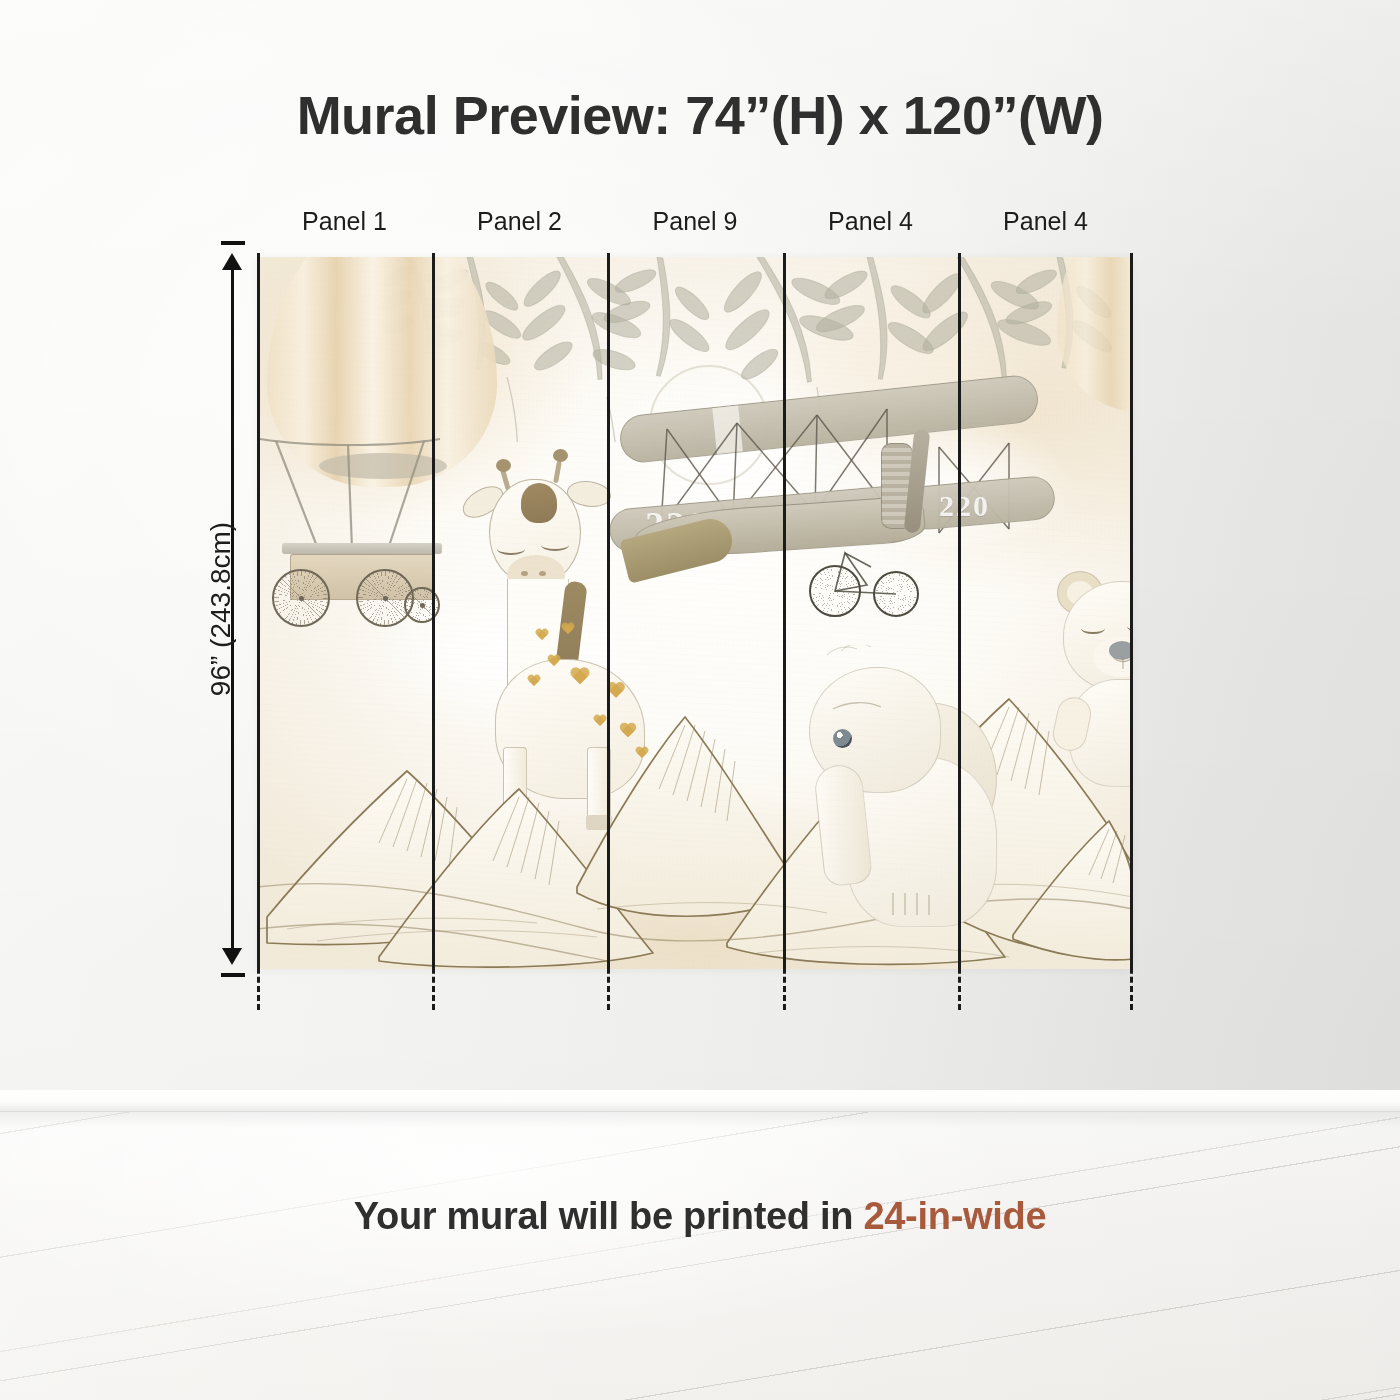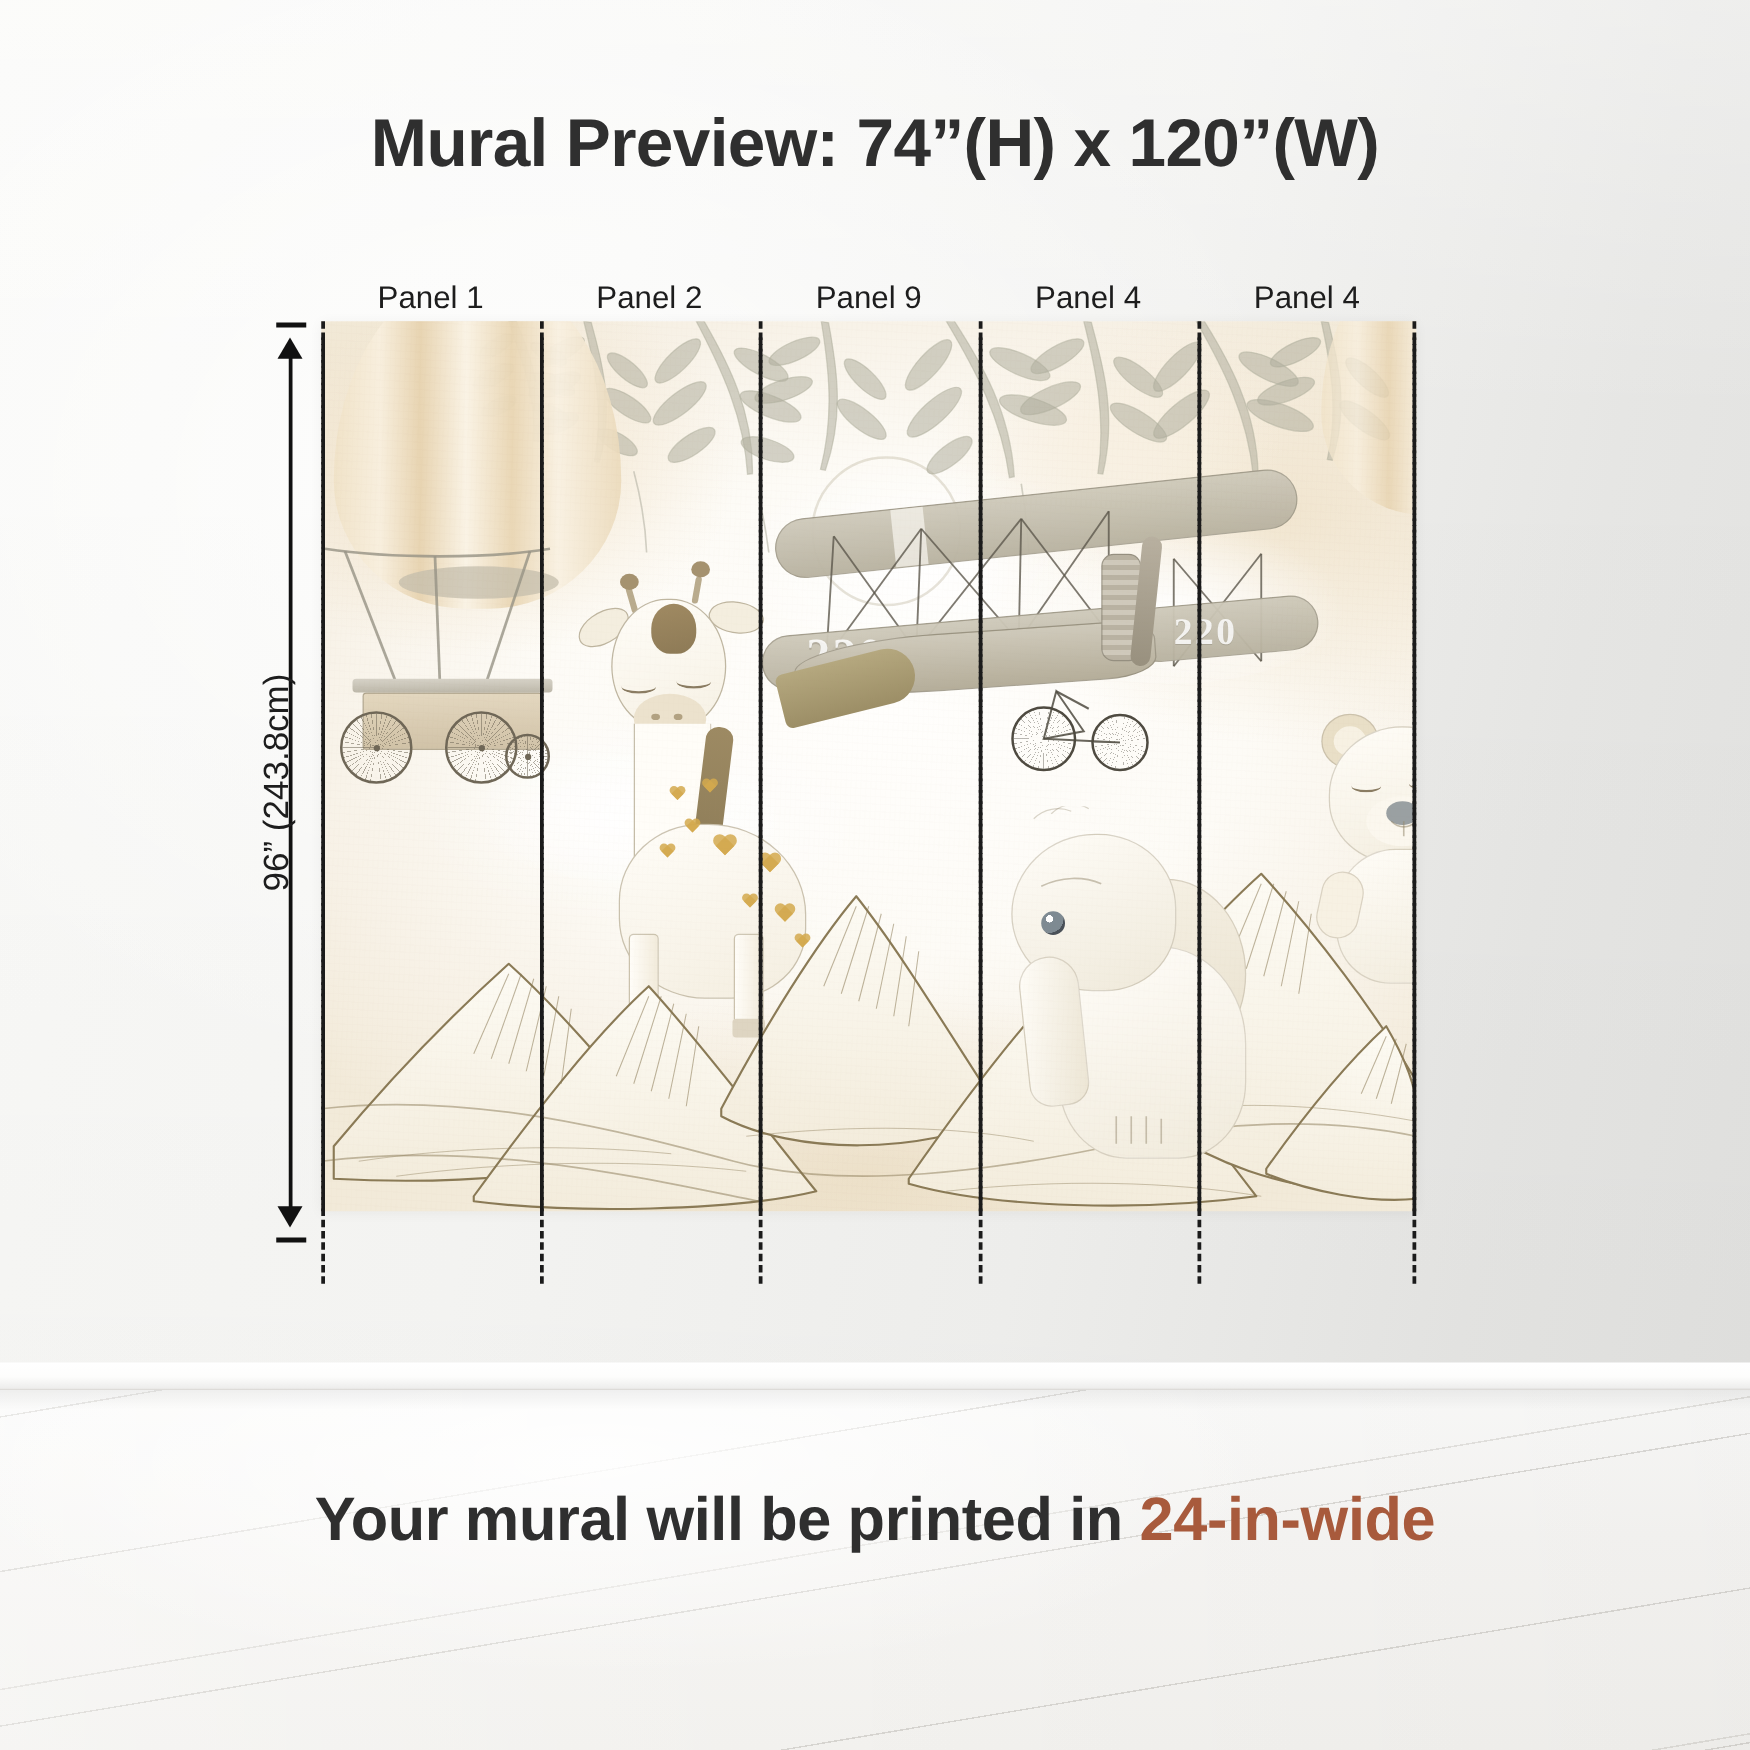--- a/index.html
+++ b/index.html
@@ -109,21 +109,21 @@
   }
 
   
   .divider {
     position:absolute; top:0; width:0; height:712px;
     border-left:3px dashed #1b1b1b;
   }
   #measure-layer .divider { height:757px; }
 
   
-  #measure-layer { position:absolute; left:257px; top:270px; width:876px; height:757px; pointer-events:none; }
+  #measure-layer { position:absolute; left:257px; top:253px; width:876px; height:757px; pointer-events:none; }
   .panel-label {
     position:absolute; top:-47px; height:30px; line-height:30px;
     text-align:center; font-size:25px; color:#1d1d1d; white-space:nowrap;
   }
 
   
   #hdim { position:absolute; left:0; top:742px; width:876px; height:30px; }
   #hdim .bar { position:absolute; left:10px; top:14px; width:856px; height:2.5px; background:#111; }
   #hdim .head { position:absolute; top:5px; width:0; height:0;
     border-top:10px solid transparent; border-bottom:10px solid transparent; }
@@ -147,21 +147,21 @@
   #vdim .cap.b { bottom:-12px; }
   #vdim-label {
     position:absolute; left:-36px; top:356px;
     transform:translate(-50%,-50%) rotate(-90deg);
     font-size:28px; color:#1d1d1d; white-space:nowrap;
   }
 
   
   #caption {
     position:absolute; left:0; top:1185px; width:1400px; text-align:center;
-    font-size:49px; font-weight:bold; line-height:63px; color:#2f2f2f;
+    font-size:38px; font-weight:bold; line-height:63px; color:#2f2f2f;
     letter-spacing:-.3px;
   }
   #caption .hl { color:#a85a3c; }
 
   
   .art { position:absolute; }
 
   
   .balloon-env {
     position:absolute; border-radius:50% 50% 46% 46% / 62% 62% 38% 38%;

